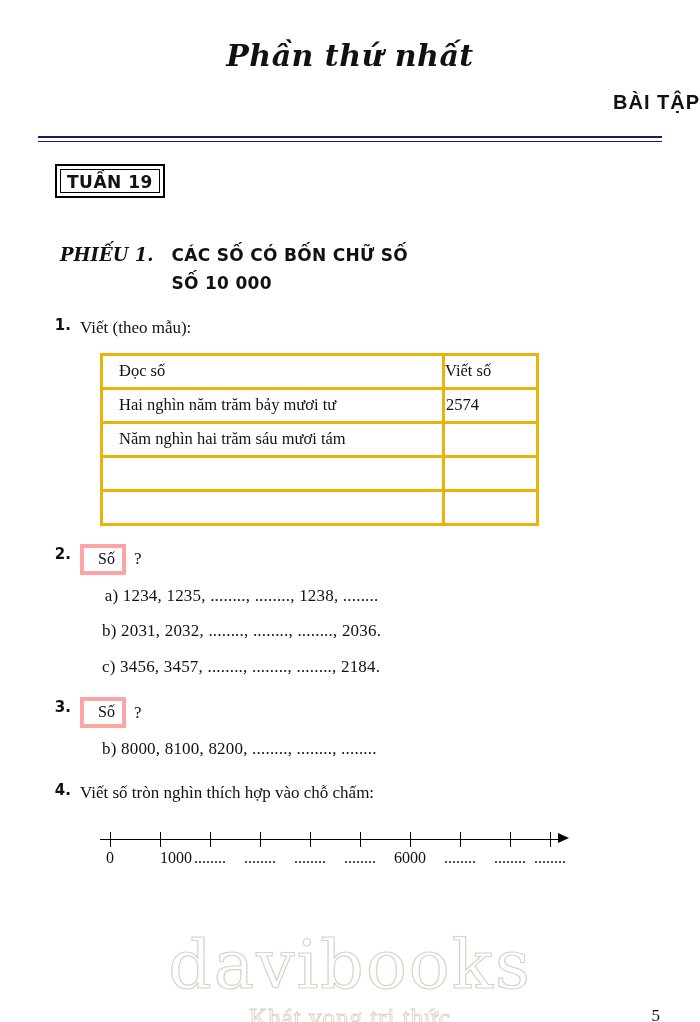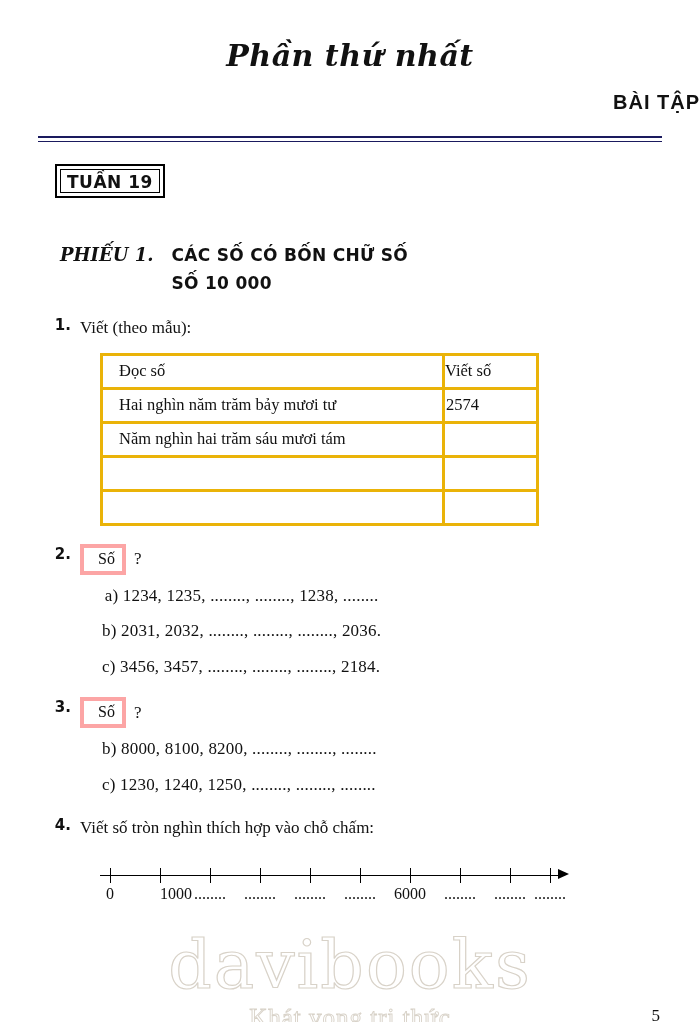--- a/index.html
+++ b/index.html
@@ -329,21 +329,20 @@
   </div>
 
   <div class="ex">
     <div class="ex-num">3.</div>
     <div class="ex-body">
       <div>
         <span class="so-box">Số</span><span class="qmark">?</span>
       </div>
       <div class="sub-list">
         <div class="sub-item">b) 8000, 8100, 8200, ........, ........, ........</div>
-        <div class="sub-item">c) 1230, 1240, 1250, ........, ........, ........</div>
       </div>
     </div>
   </div>
 
   <div class="ex">
     <div class="ex-num">4.</div>
     <div class="ex-body">
       <div class="ex-prompt">Viết số tròn nghìn thích hợp vào chỗ chấm:</div>
     </div>
   </div>

